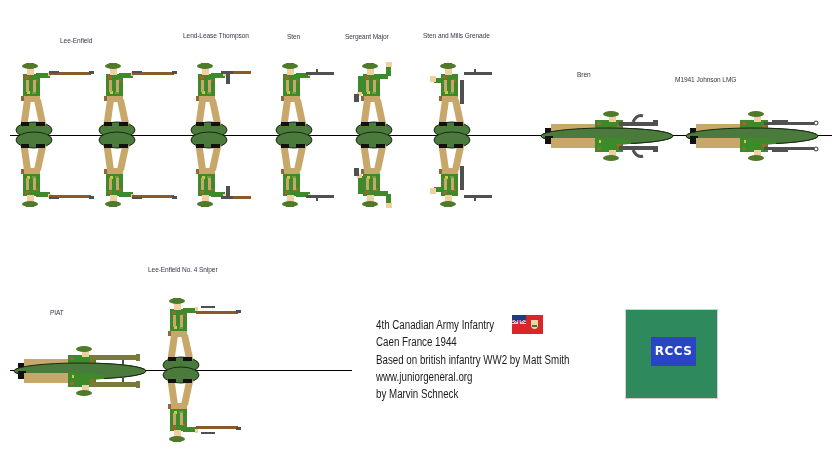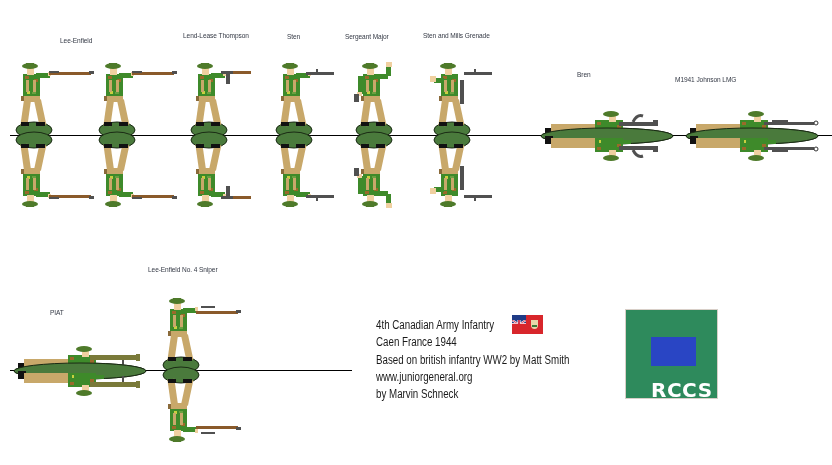--- a/index.html
+++ b/index.html
@@ -12,21 +12,21 @@
   .fig svg { display:block; overflow:visible; }
   .credits { position:absolute; left:376px; top:317px; font-size:12.5px; color:#1a1a1a;
              line-height:17.3px; transform:scaleX(0.78); transform-origin:left top; }
   .credits div { white-space:nowrap; }
   .flag { position:absolute; left:512px; top:315px; width:31px; height:19px; background:#d8262b; }
   .flag .canton { position:absolute; left:0; top:0; width:14px; height:9px; background:#1f3b86; overflow:hidden; }
   .patch { position:absolute; left:625px; top:309px; width:93px; height:90px;
            background:#2e8a5c; border:1px solid #d8cfc8; box-sizing:border-box; }
   .patch .badge { position:absolute; left:25px; top:27px; width:45px; height:29px; background:#2945c4; }
   .patch .badge span { display:block; text-align:center; color:#fff; font-family:"DejaVu Sans", sans-serif;
-                       font-weight:bold; font-size:20px; line-height:29px; letter-spacing:0.5px;margin-top:39px; }
+                       font-weight:bold; font-size:12px; line-height:29px; letter-spacing:0.5px; }
 </style>
 </head>
 <body>
 
 <div id="sheet">
     <div class="fold-line" style="left: 10px; top: 135px; width: 822px;"></div>
     <div class="fold-line" style="left: 10px; top: 370px; width: 342px;"></div>
     <div class="label" style="left: 60px; top: 36px;">Lee-Enfield</div>
     <div class="fig" style="left: 10px; top: 62px;">
       <svg width="90" height="150" viewBox="-6 0 90 150">

